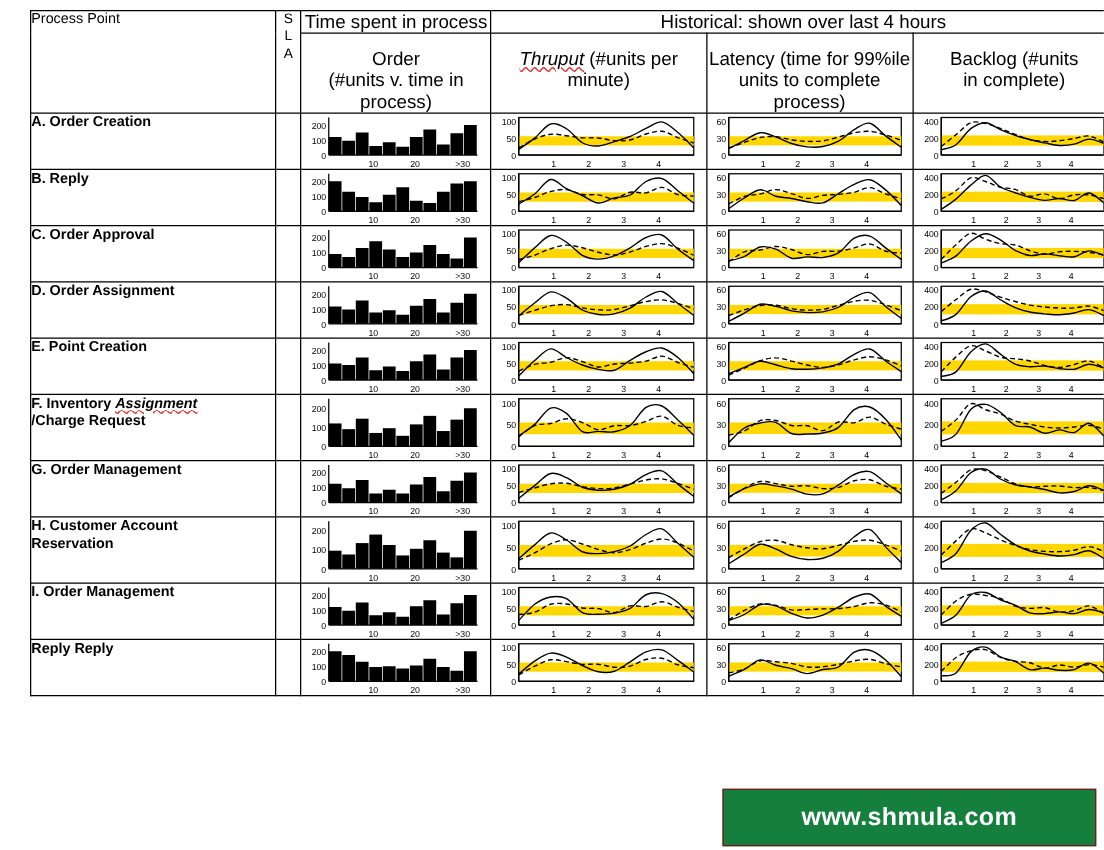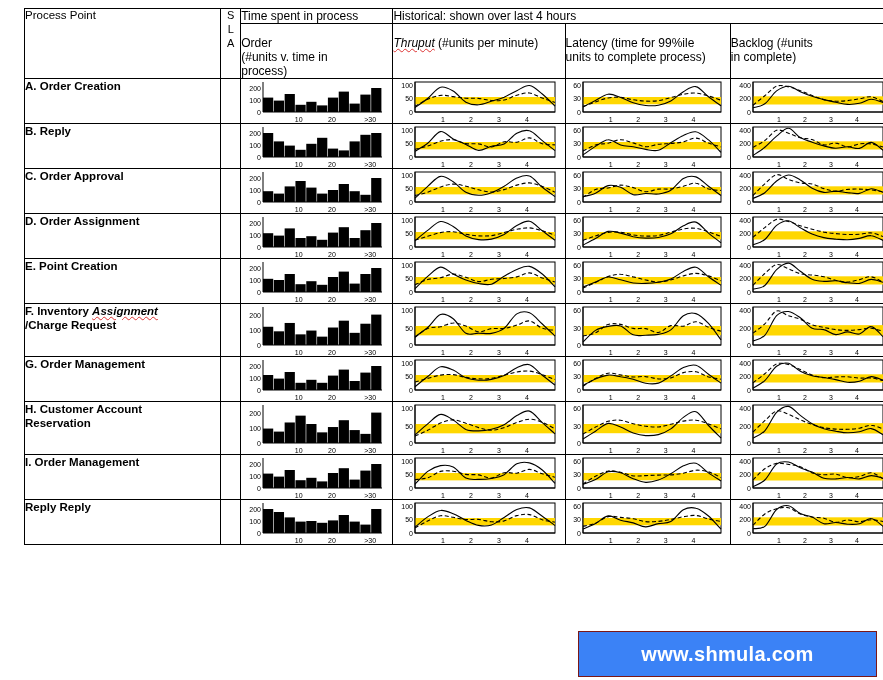--- a/index.html
+++ b/index.html
@@ -1,34 +1,34 @@
 <!DOCTYPE html>
 <html><head>
 <meta charset="utf-8">
 <style>
   html,body{margin:0;padding:0;background:#ffffff;}
   body{width:883px;height:680px;font-family:"Liberation Sans",sans-serif;color:#000;}
   #wrap{position:relative;width:883px;height:680px;overflow:hidden;}
   table.grid{border-collapse:collapse;width:869px;margin:8px 0 0 24px;table-layout:fixed;padding-left:36px;}
   table.grid th,table.grid td{border:1px solid #000;padding:0;vertical-align:top;}
   .hdr-cell{font-size:11.5px;padding:5px 6px;vertical-align:top;font-weight:normal;text-align:left;}
-  .hdr-center{text-align:left;font-size:12px;padding:5px 4px;font-weight:normal;}
+  .hdr-center{text-align:center;font-size:15px;padding:5px 4px;font-weight:normal;}
   .sla{font-size:11px;text-align:center;line-height:1.25;padding:5px 0;font-weight:normal;}
   .proc-name{font-size:11.5px;font-weight:bold;padding:7px 7px;line-height:1.25;}
   .squiggle{text-decoration:underline;text-decoration-style:wavy;text-decoration-color:#d33;text-decoration-thickness:1px;font-style:italic;}
   .cellchart{padding:3px 3px 2px 3px;}
   svg{display:block;}
   .axis{stroke:#000;stroke-width:1;fill:none;}
   .bar{fill:#000;}
   .tick{font-size:7px;fill:#000;font-family:"Liberation Sans",sans-serif;}
   .band{fill:#FFD700;}
   .solidline{fill:none;stroke:#000;stroke-width:1.1;}
   .dashline{fill:none;stroke:#000;stroke-width:1.1;stroke-dasharray:4 2.5;}
   .plotframe{fill:#fff;stroke:#000;stroke-width:1;}
-  .wm{position:absolute;left:578px;top:631px;width:297px;height:44px;background:#3b82f6;border:1px solid #7a1717;}
+  .wm{position:absolute;left:578px;top:631px;width:297px;height:44px;background:#15803d;border:1px solid #7a1717;}
   .wm span{display:block;text-align:center;line-height:44px;color:#fff;font-size:20px;font-weight:bold;letter-spacing:.3px;}
 </style>
 </head>
 <body>
 
 <div id="wrap">
 
   <table class="grid">
     <colgroup>
       <col style="width:196px">

